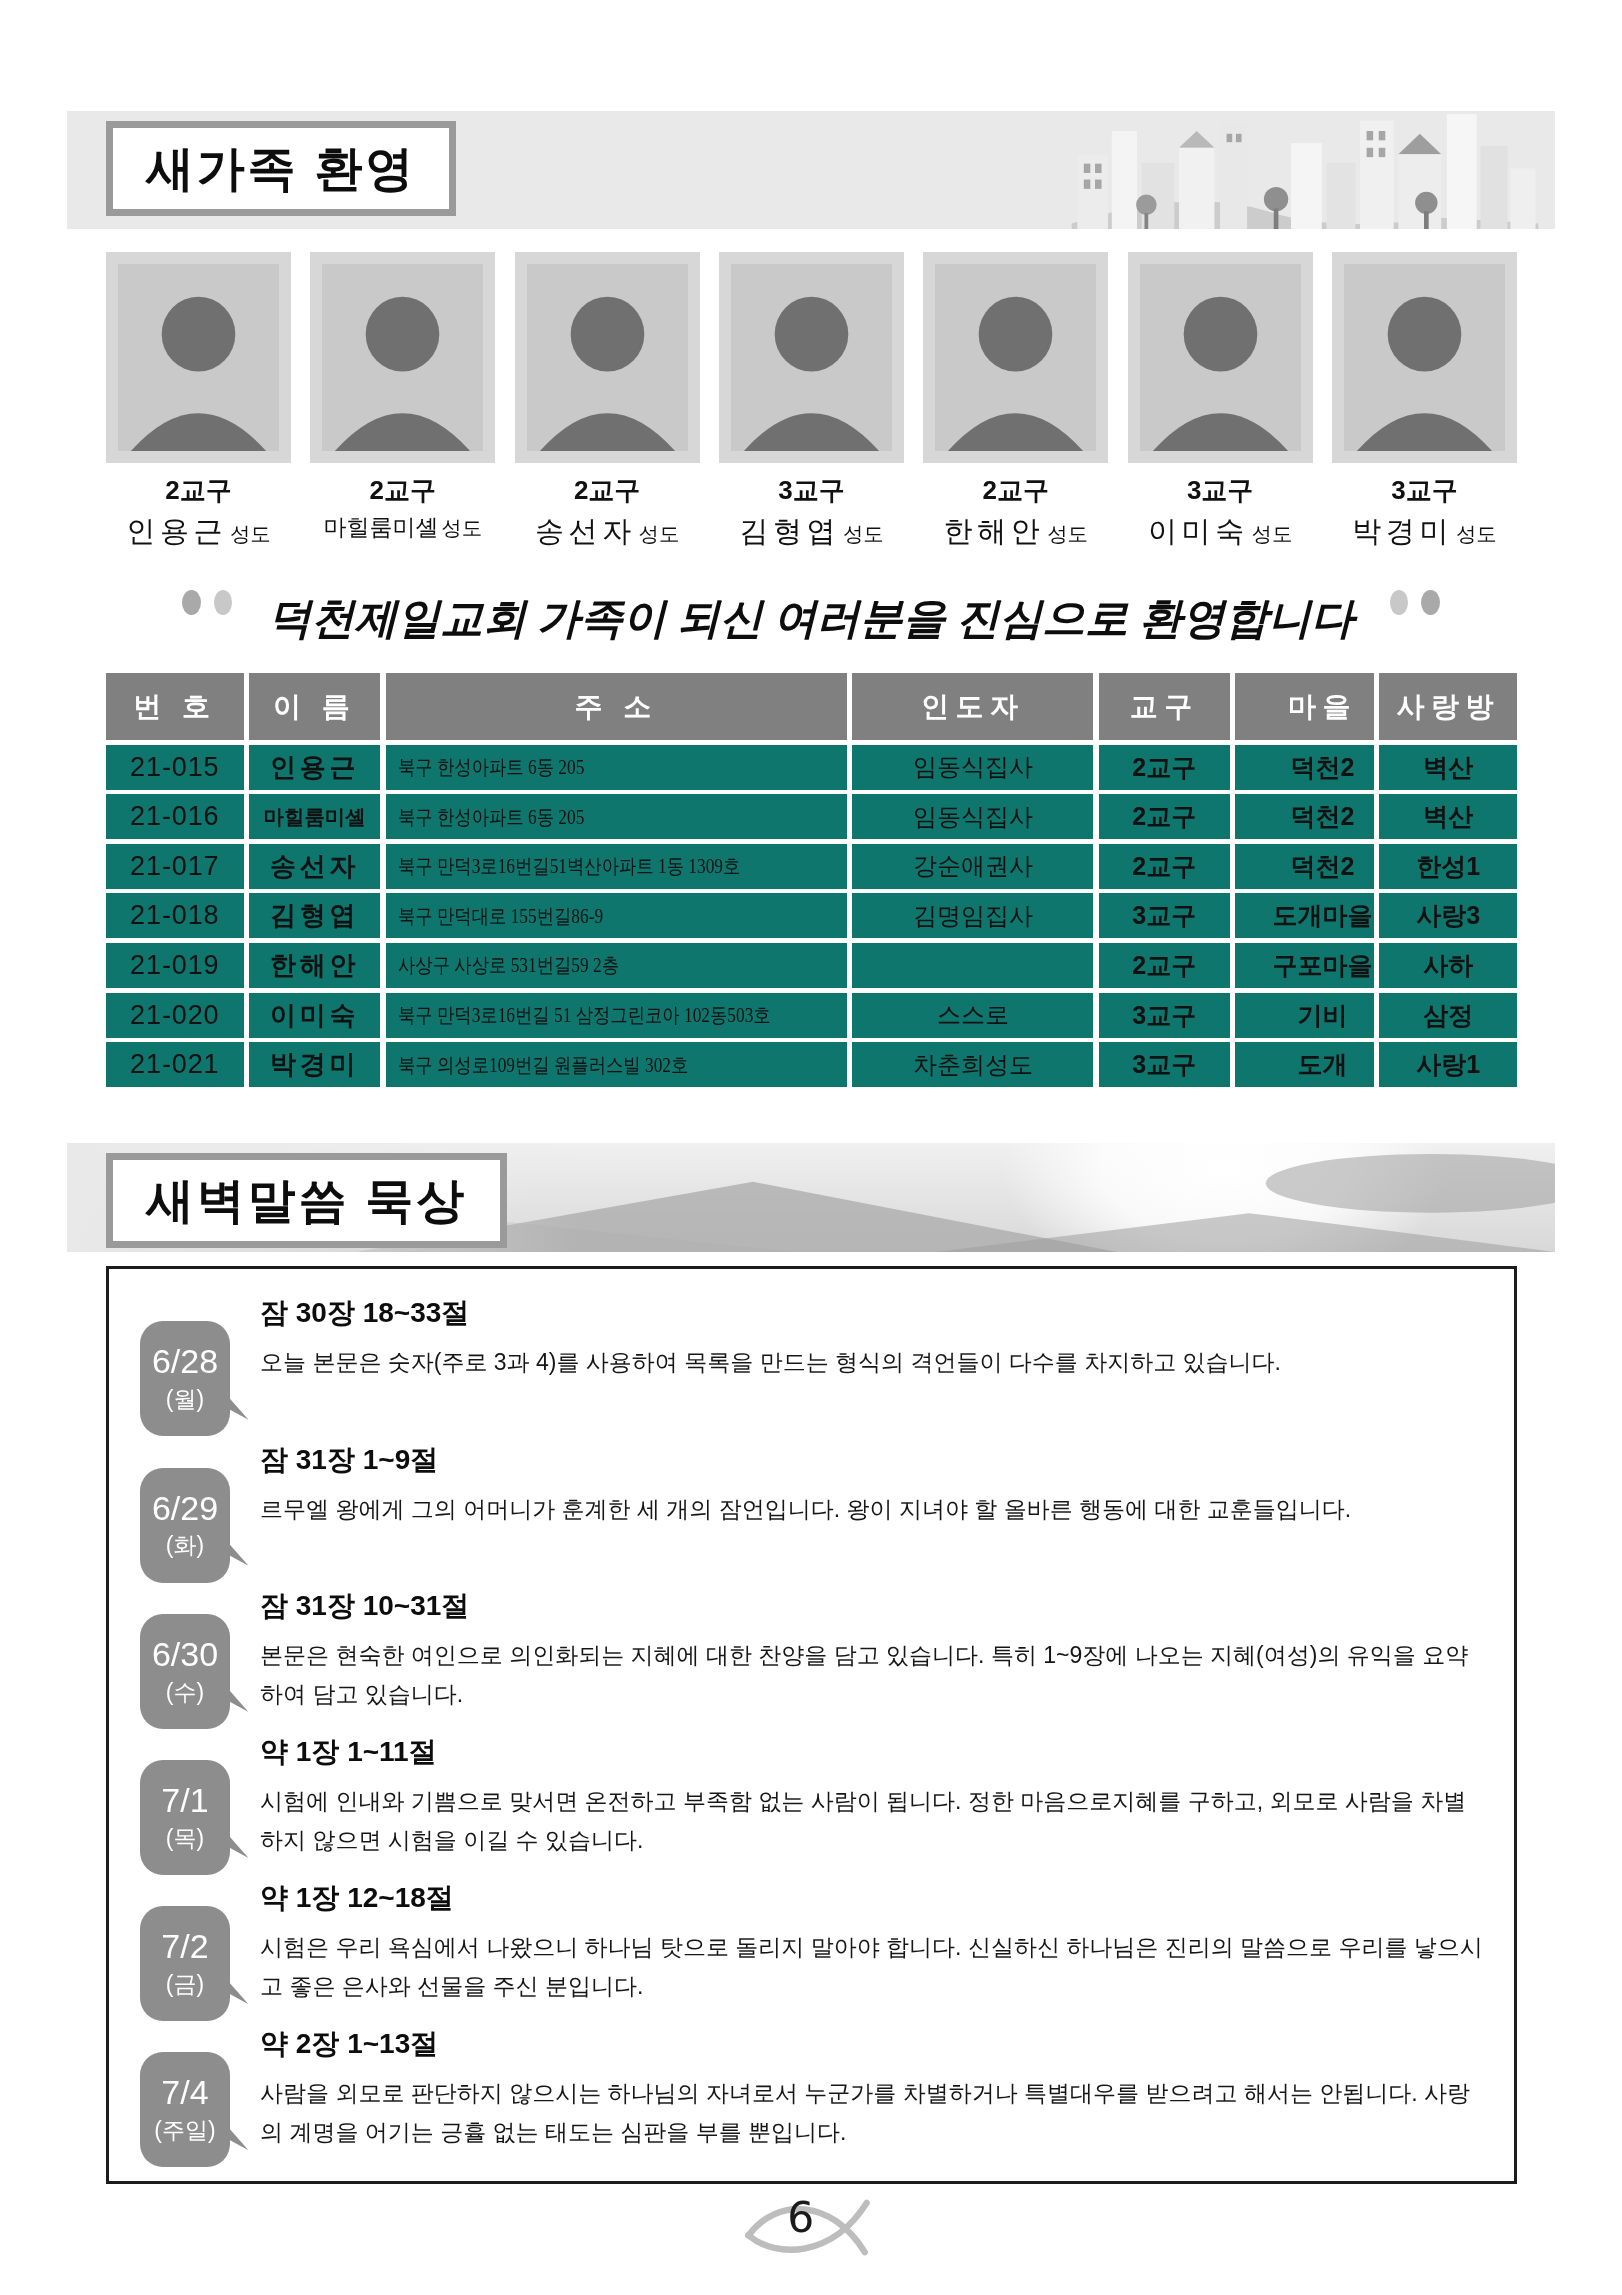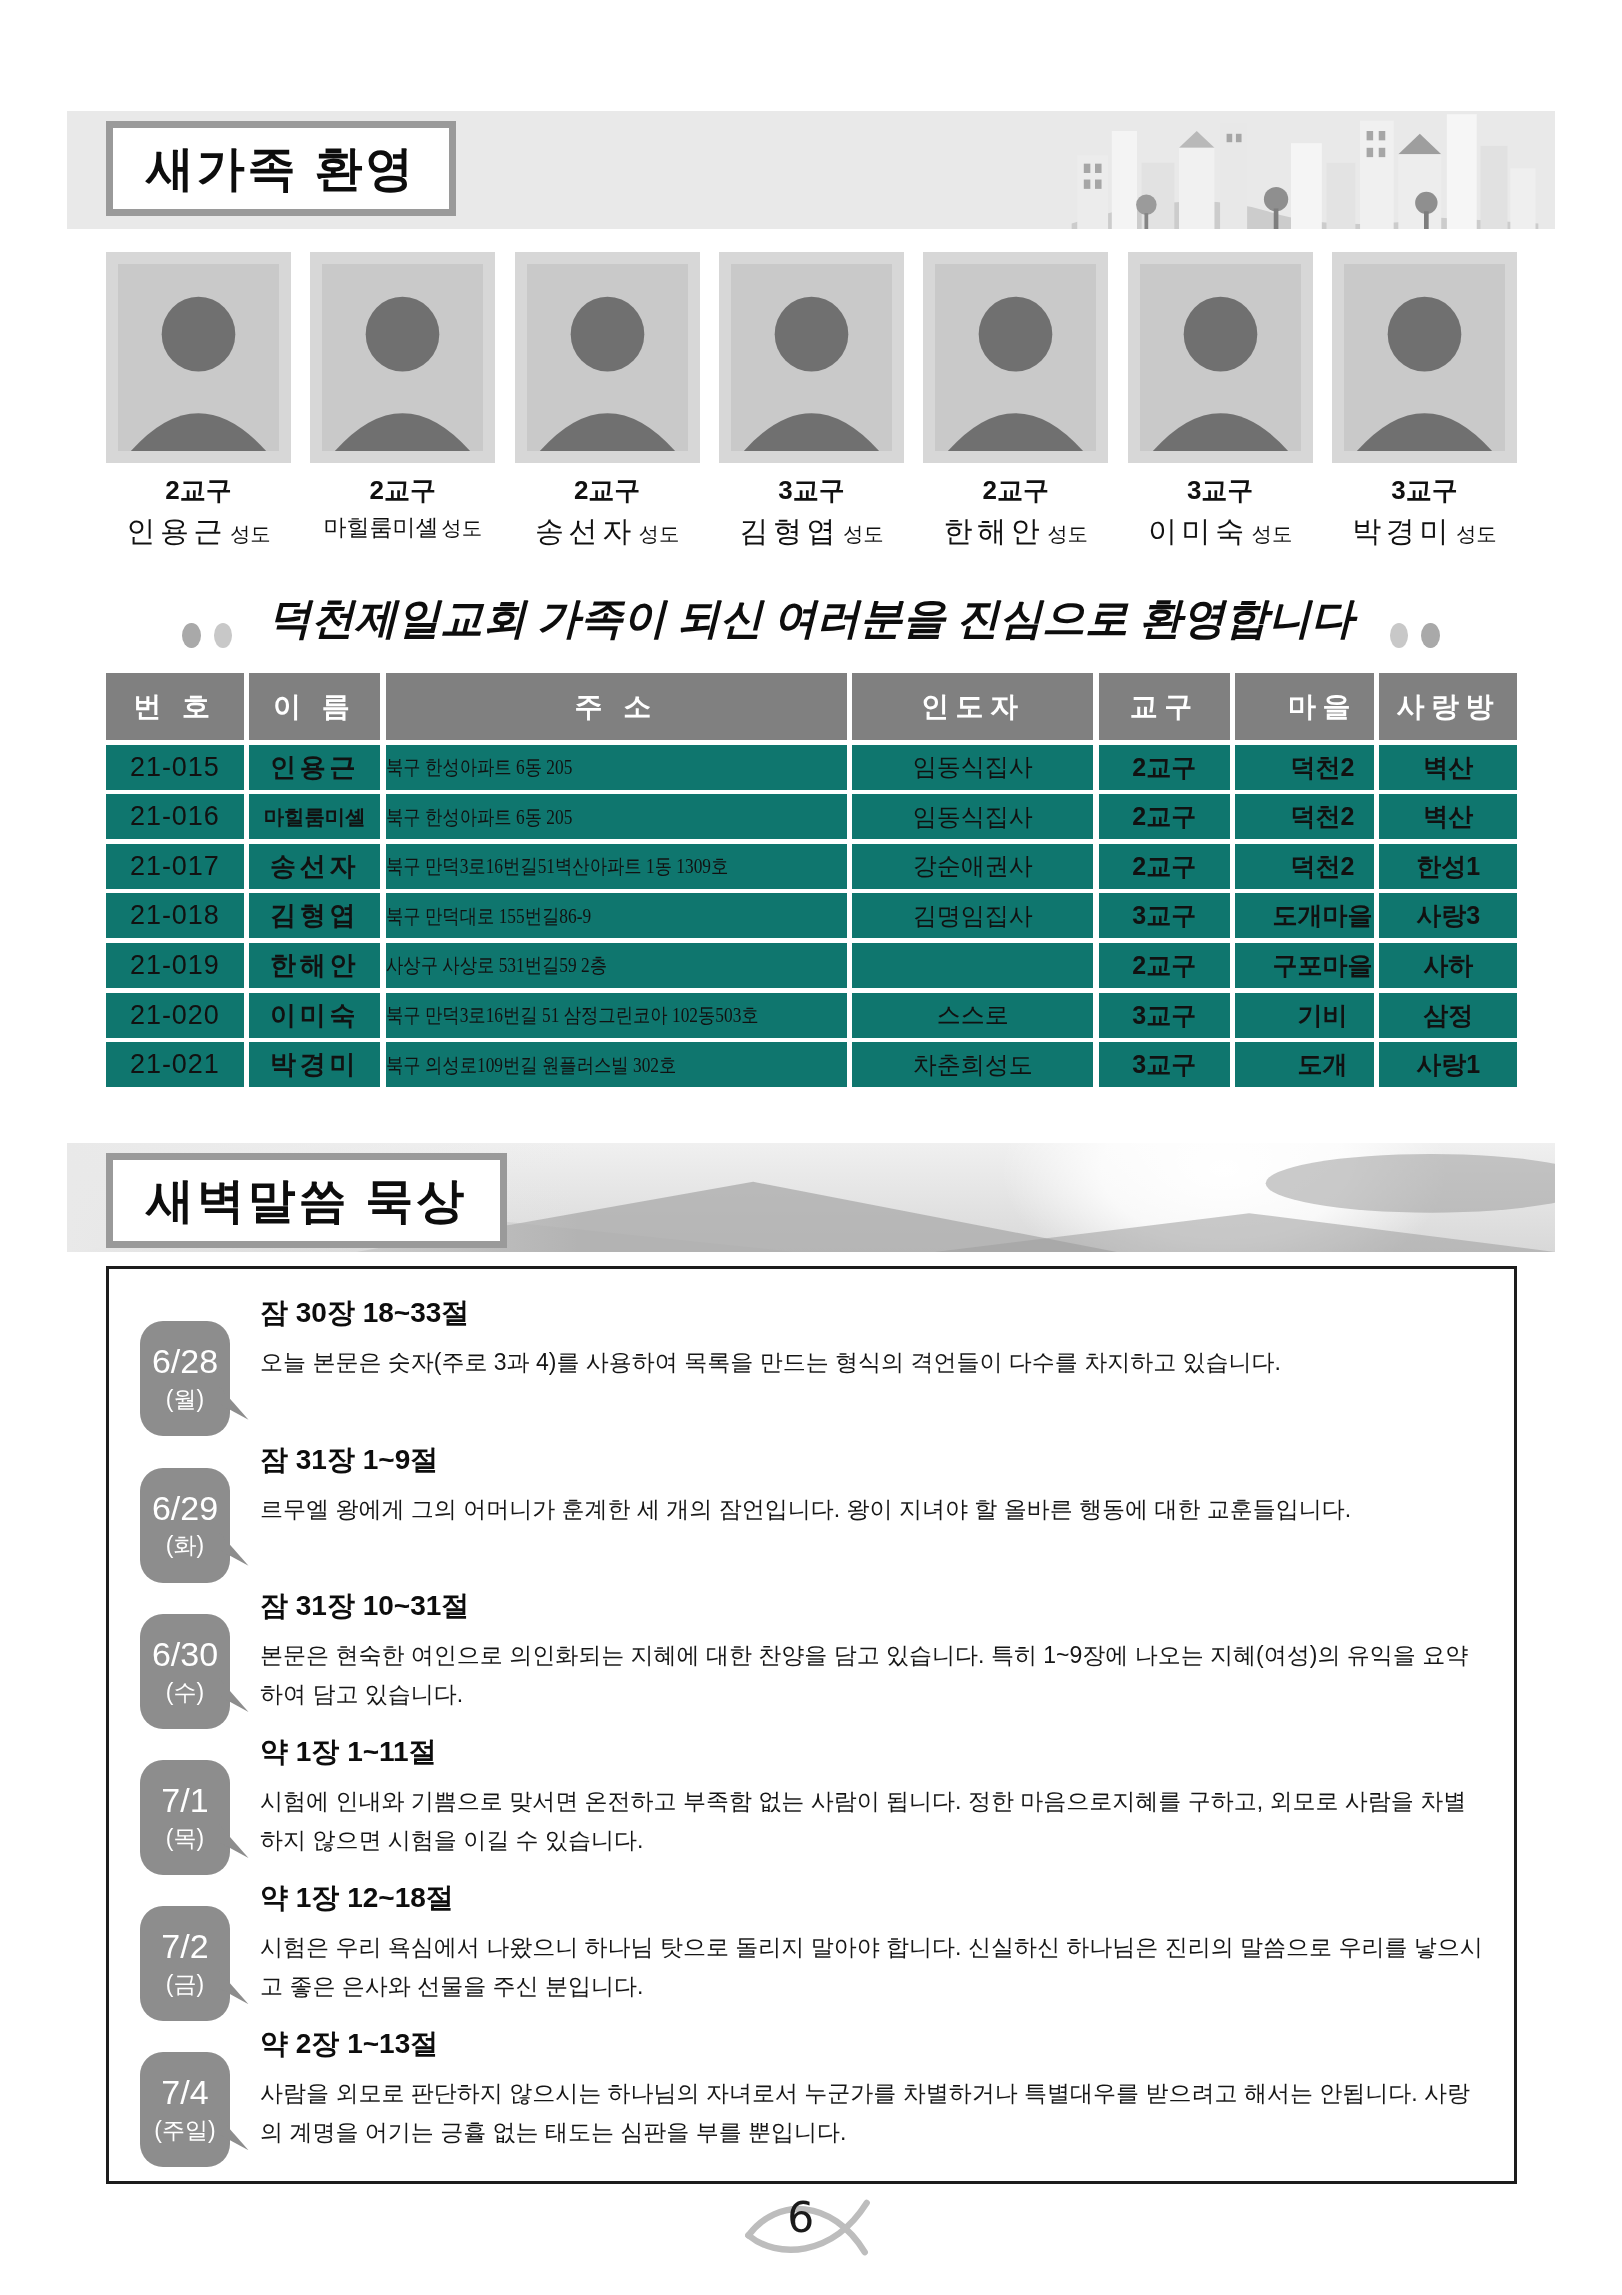--- a/index.html
+++ b/index.html
@@ -28,38 +28,38 @@
   .photo-frame { width:185px; height:211px; background:#d7d7d7; box-sizing:border-box; padding:12px; }
   .photo-frame svg { width:100%; height:100%; display:block; }
   .member-label { margin-top:10.2px; text-align:center; }
   .parish { font-size:26px; font-weight:bold; }
   .nameline { margin-top:3.7px; font-family:"Liberation Serif", serif; white-space:nowrap; }
   .mname { font-size:29px; letter-spacing:4.6px; }
   .mname.long { font-size:23px; letter-spacing:0; }
   .msuffix { font-size:20.4px; margin-left:2.8px; letter-spacing:0; }
 
   
-  .message-row { position:absolute; left:0; top:590px; width:100%; display:flex; align-items:flex-end; justify-content:center; gap:36px; }
+  .message-row { position:absolute; left:0; top:590px; width:100%; display:flex; align-items:flex-start; justify-content:center; gap:36px; }
   .dots { display:flex; gap:13px; }
   .dot { width:18.5px; height:25px; border-radius:50%; }
   .dot.dark { background:#a9a9a9; }
   .dot.light { background:#c8c8c8; }
   .message { font-family:"Liberation Serif", serif; font-style:italic; font-weight:bold; font-size:43px; color:#0d0d0d; }
 
   
   .table { position:absolute; left:106px; top:673px; width:1411px; display:flex; flex-direction:column; gap:4.6px; }
   .trow { display:flex; gap:5.6px; }
   .cell { display:flex; align-items:center; justify-content:center; box-sizing:border-box; }
   .thead .cell { background:#808080; color:#ffffff; height:67px; font-size:28px; font-weight:bold; letter-spacing:6.5px; }
   .tdata .cell { background:#0f766e; height:45px; color:#111; }
   .c0{width:10%;} .c1{width:9.5%;} .c2{width:33.5%;} .c3{width:17.5%;} .c4{width:9.5%;} .c5{width:10%;padding-left:36px;} .c6{width:10%;}
   .cell-no { font-size:27px; letter-spacing:0.9px; }
   .cell-name { font-family:"Liberation Serif", serif; font-size:26px; font-weight:bold; letter-spacing:3.7px; }
   .cell-name.long { font-size:20.4px; letter-spacing:0; }
-  .cell-addr { justify-content:flex-start; font-family:"Liberation Serif", serif; font-size:20.4px; white-space:nowrap; overflow:visible; }
+  .cell-addr { justify-content:flex-start; padding-left:12px; font-family:"Liberation Serif", serif; font-size:20.4px; white-space:nowrap; overflow:visible; }
   .cell-addr .sq { display:inline-block; transform:scaleX(0.85); transform-origin:left center; }
   .cell-leader { font-family:"Liberation Serif", serif; font-size:24px; }
   .cell-plain { font-size:25px; font-weight:bold; }
 
   
   .med-box {
     position:absolute; left:106px; top:1266px; width:1411px; height:918px; box-sizing:border-box;
     border:3.2px solid #1c1c1c; padding:25.4px 31px 14px;
     display:flex; flex-direction:column; justify-content:space-between;
   }

